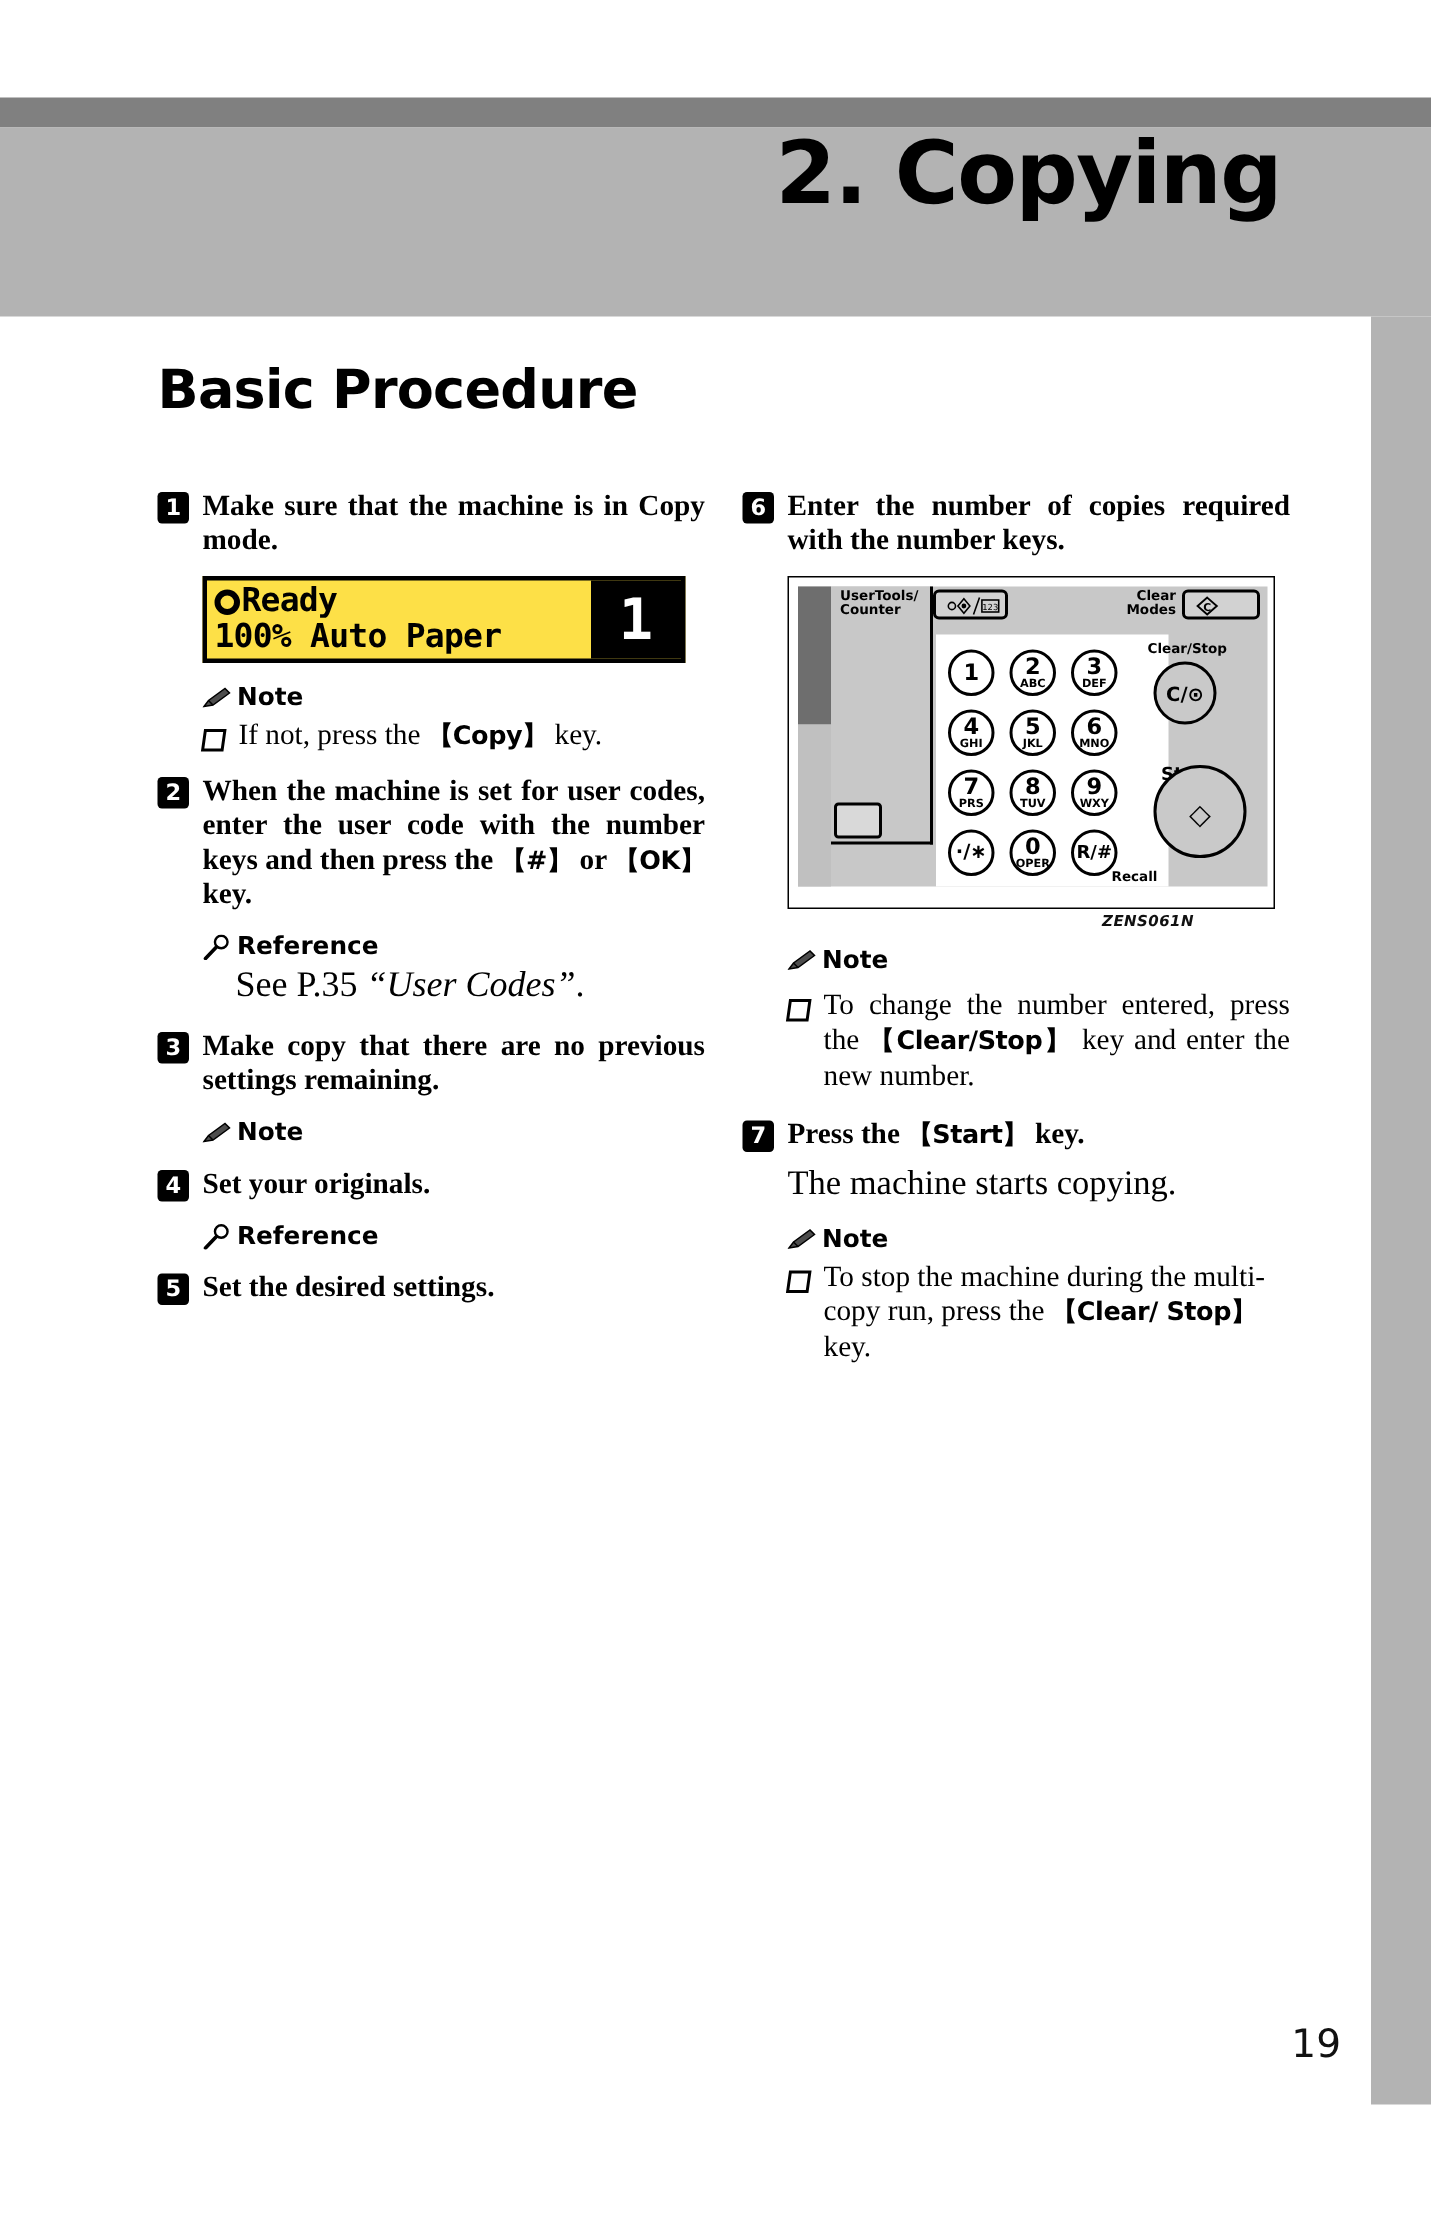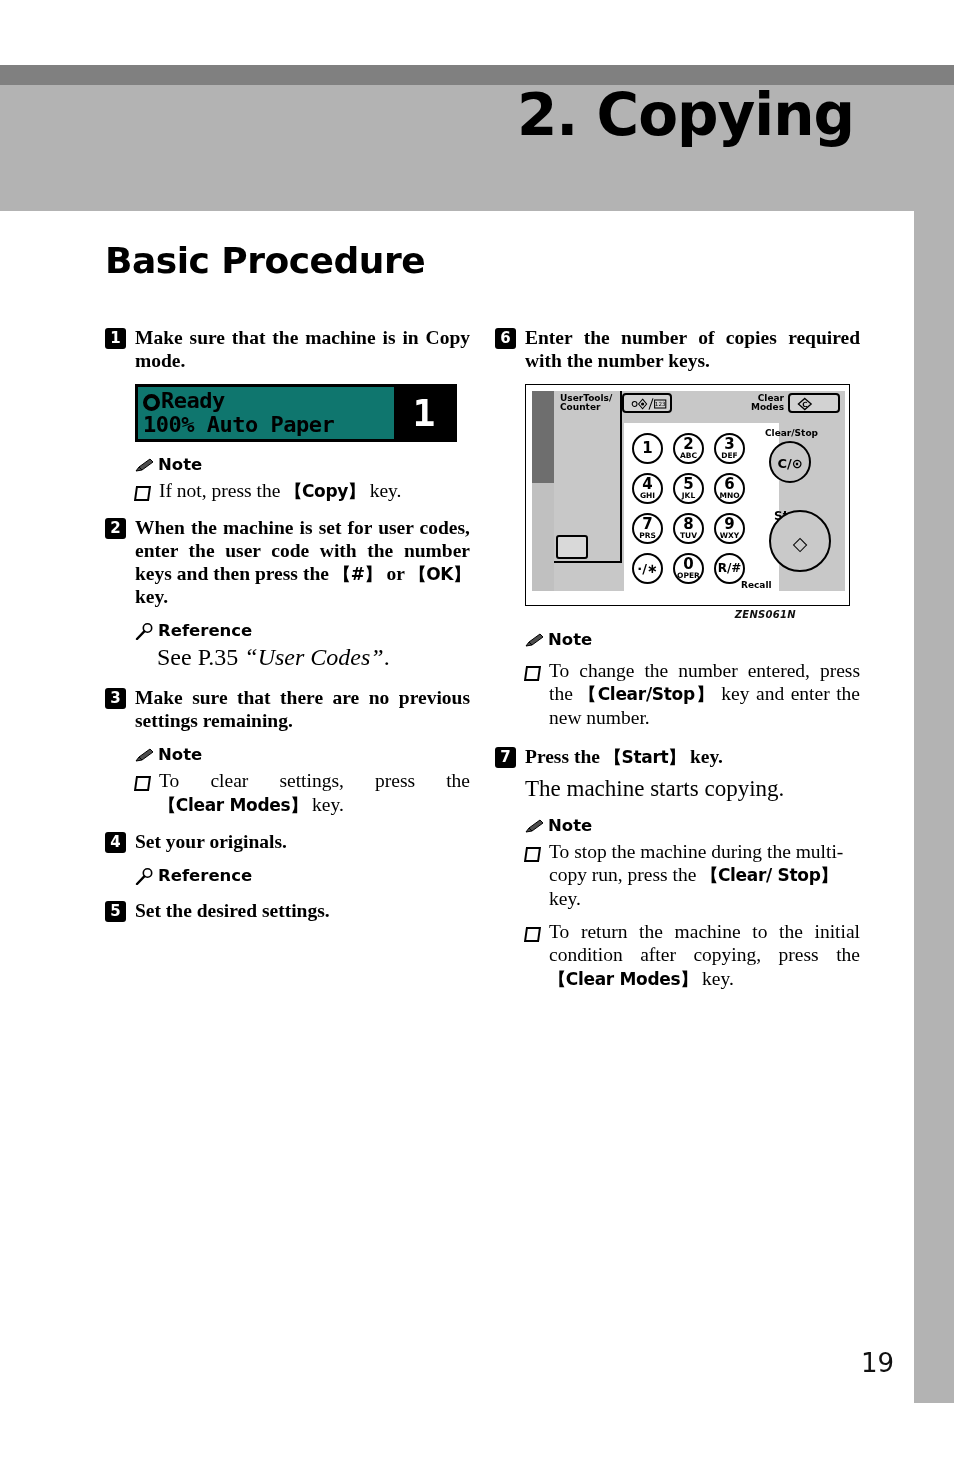--- a/index.html
+++ b/index.html
@@ -53,21 +53,21 @@
   .bullet-text{flex:1 1 auto;text-align:justify;}
   .bullet-text.nojust{text-align:left;}
 
   .ref-text{font-size:24px;line-height:1.2;padding-left:22px;margin-top:2px;}
   .it{font-style:italic;}
   .kb{font-family:"DejaVu Sans", sans-serif;font-weight:bold;font-size:17px;
       letter-spacing:-.3px;white-space:nowrap;}
 
   
   .lcd-wrap{padding-left:30px;margin-top:12px;}
-  .lcd{width:322px;height:58px;border:3px solid #000;background:#0f766e;
+  .lcd{width:322px;height:58px;border:3px solid #000;background:#fde047;
      position:relative;box-sizing:border-box;}
   .lcd-txt{position:absolute;left:5px;font-family:"DejaVu Sans Mono", monospace;
      font-weight:bold;font-size:22px;letter-spacing:-.5px;color:#000;}
   .lcd-l1{top:1px;}
   .lcd-l2{top:25px;}
   .lcd-clock{display:inline-block;width:17px;height:17px;border:4px solid #000;
      border-radius:50%;position:relative;top:3px;margin-right:1px;box-sizing:border-box;}
   .lcd-count{position:absolute;right:0;top:0;width:60px;height:52px;background:#000;
      color:#fff;font-family:"DejaVu Sans Mono", monospace;font-weight:bold;
      font-size:38px;text-align:center;line-height:52px;}
@@ -158,36 +158,32 @@
             <path d="M9.3 8.3 L2 16" stroke="#000" stroke-width="2.4" stroke-linecap="round"></path>
           </svg>
       </span>
       <span>Reference</span>
     </div>
     <div class="ref-text"><span>See P.35 </span><span class="it">“User Codes”</span><span>.</span></div>
   </div>
 
   <div class="step" style="margin-top:14px;">
     <div class="stepnum">3</div>
-    <div class="step-head">Make sure that there are no previous settings remaining.</div>
+    <div class="step-head">Make copy that there are no previous settings remaining.</div>
   </div>
 
   <div class="blk">
     <div class="blk-title">
       <span class="pencil-icon">
         <svg viewBox="0 0 19 15" width="19" height="15">
             <path d="M1 13 L4 9 L15 1 L18 4 L7 12 Z" fill="#4d4d4d" stroke="#000" stroke-width="1"></path>
             <path d="M4 9 L7 12" stroke="#000" stroke-width="1"></path>
           </svg>
       </span>
       <span>Note</span>
-    </div>
-    <div class="bullet-row">
-      <span class="bullet-box"></span>
-      <span class="bullet-text"><span>To clear settings, press the </span><span class="kb">【Clear Modes】</span><span> key.</span></span>
     </div>
   </div>
 
   <div class="step" style="margin-top:14px;">
     <div class="stepnum">4</div>
     <div class="step-head nojust">Set your originals.</div>
   </div>
 
   <div class="blk">
     <div class="blk-title">
@@ -338,18 +334,14 @@
             <path d="M1 13 L4 9 L15 1 L18 4 L7 12 Z" fill="#4d4d4d" stroke="#000" stroke-width="1"></path>
             <path d="M4 9 L7 12" stroke="#000" stroke-width="1"></path>
           </svg>
       </span>
       <span>Note</span>
     </div>
     <div class="bullet-row">
       <span class="bullet-box"></span>
       <span class="bullet-text nojust"><span>To stop the machine during the multi-copy run, press the </span><span class="kb">【Clear/ Stop】</span><span> key.</span></span>
     </div>
-    <div class="bullet-row" style="margin-top:10px;">
-      <span class="bullet-box"></span>
-      <span class="bullet-text"><span>To return the machine to the initial condition after copying, press the </span><span class="kb">【Clear Modes】</span><span> key.</span></span>
-    </div>
   </div>
 </div>
 
 </body></html>

